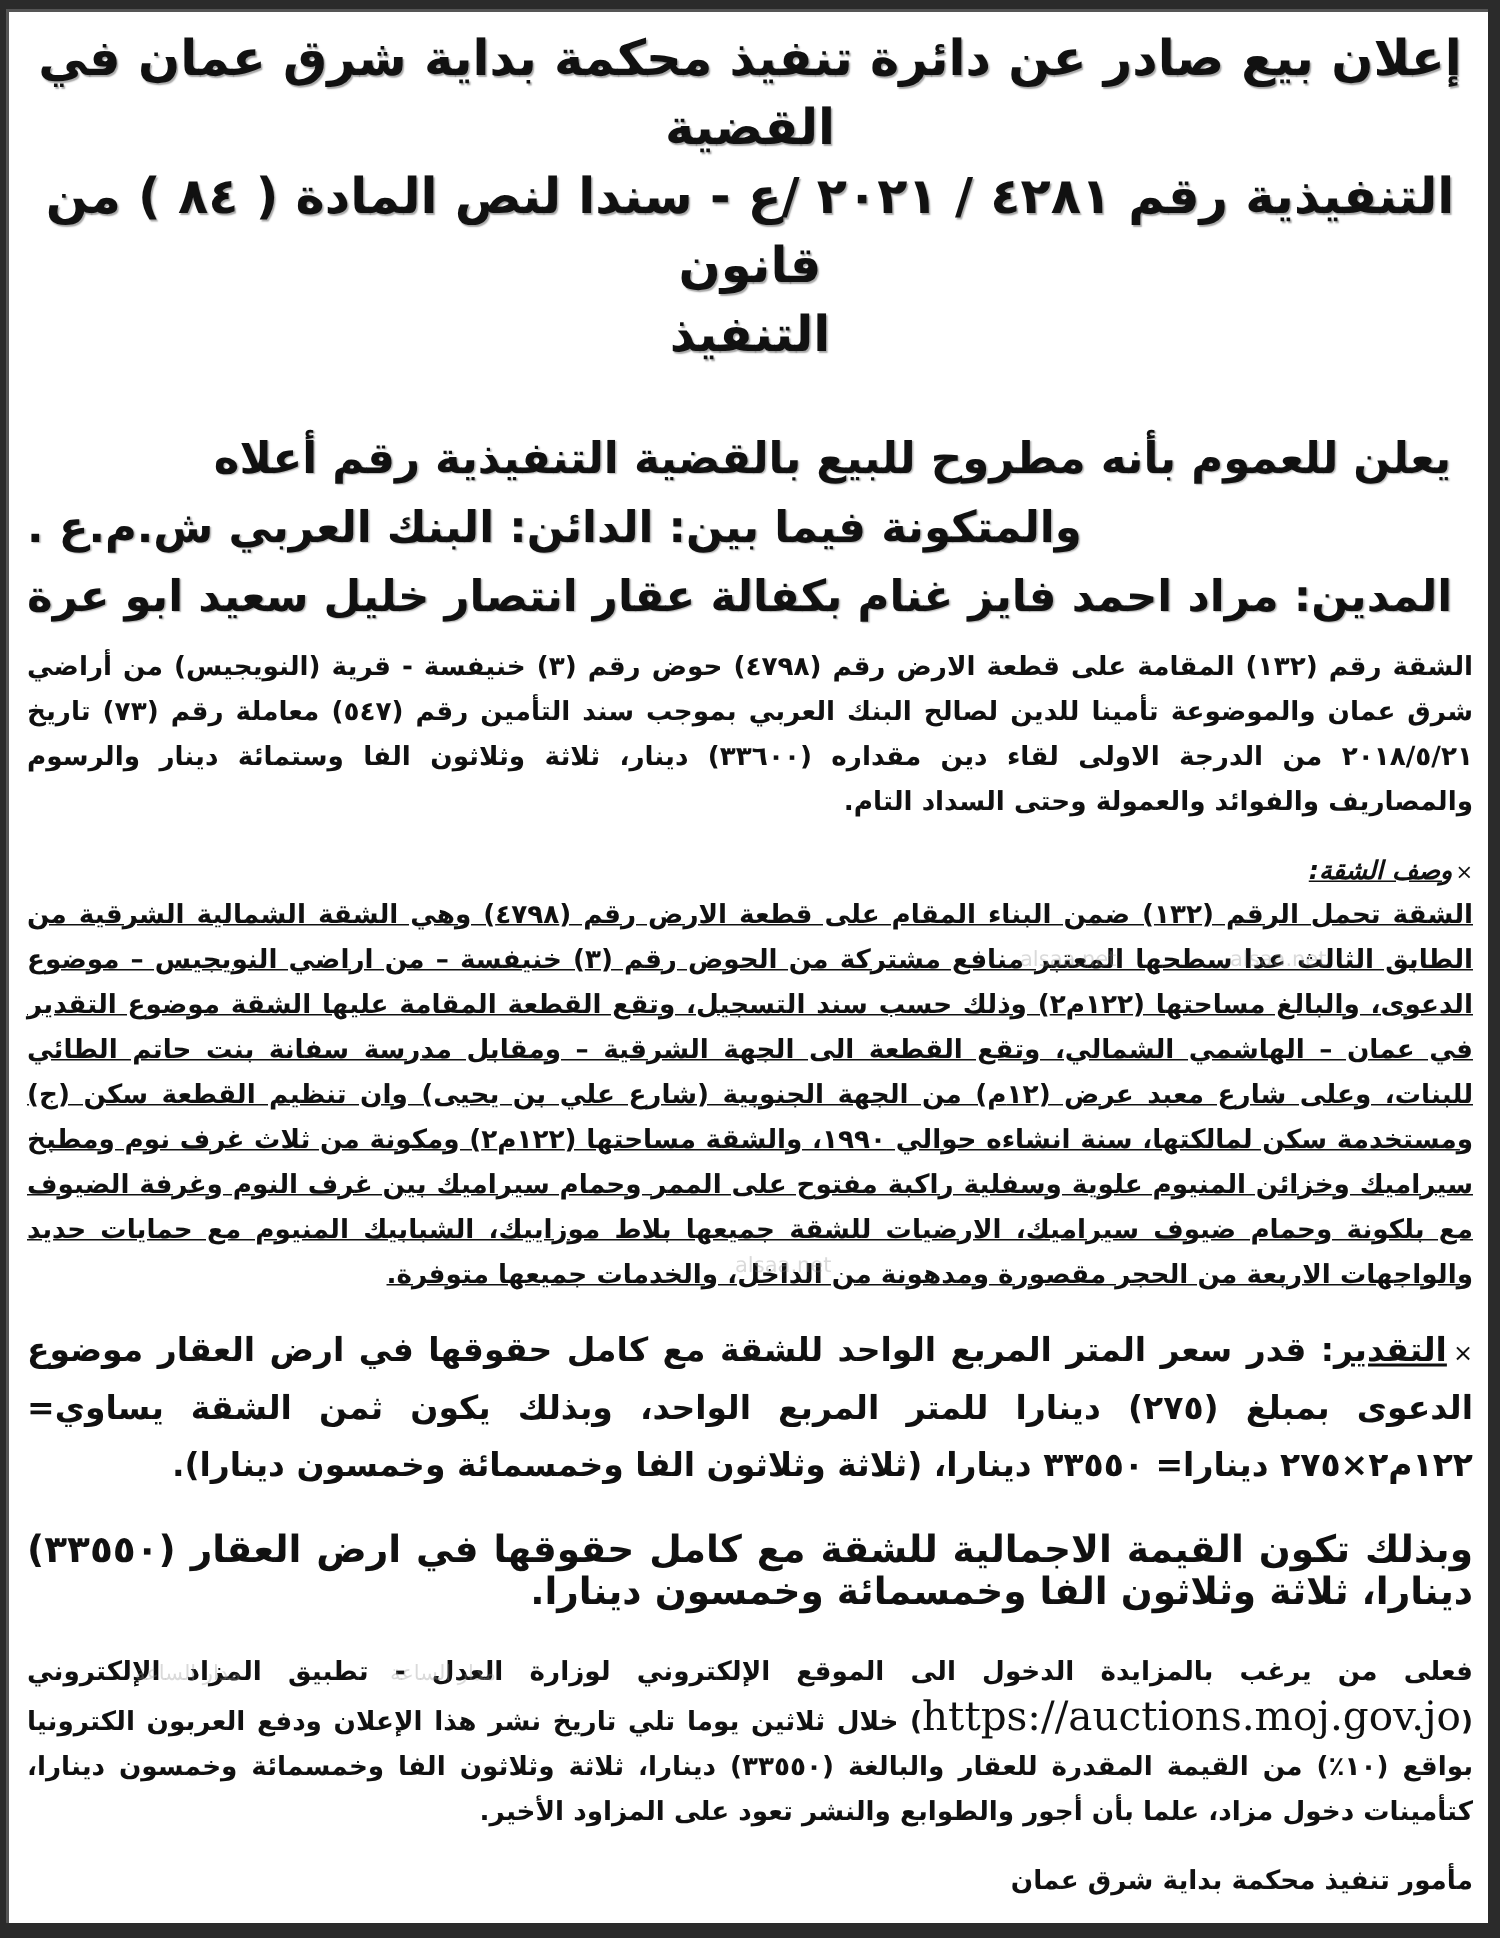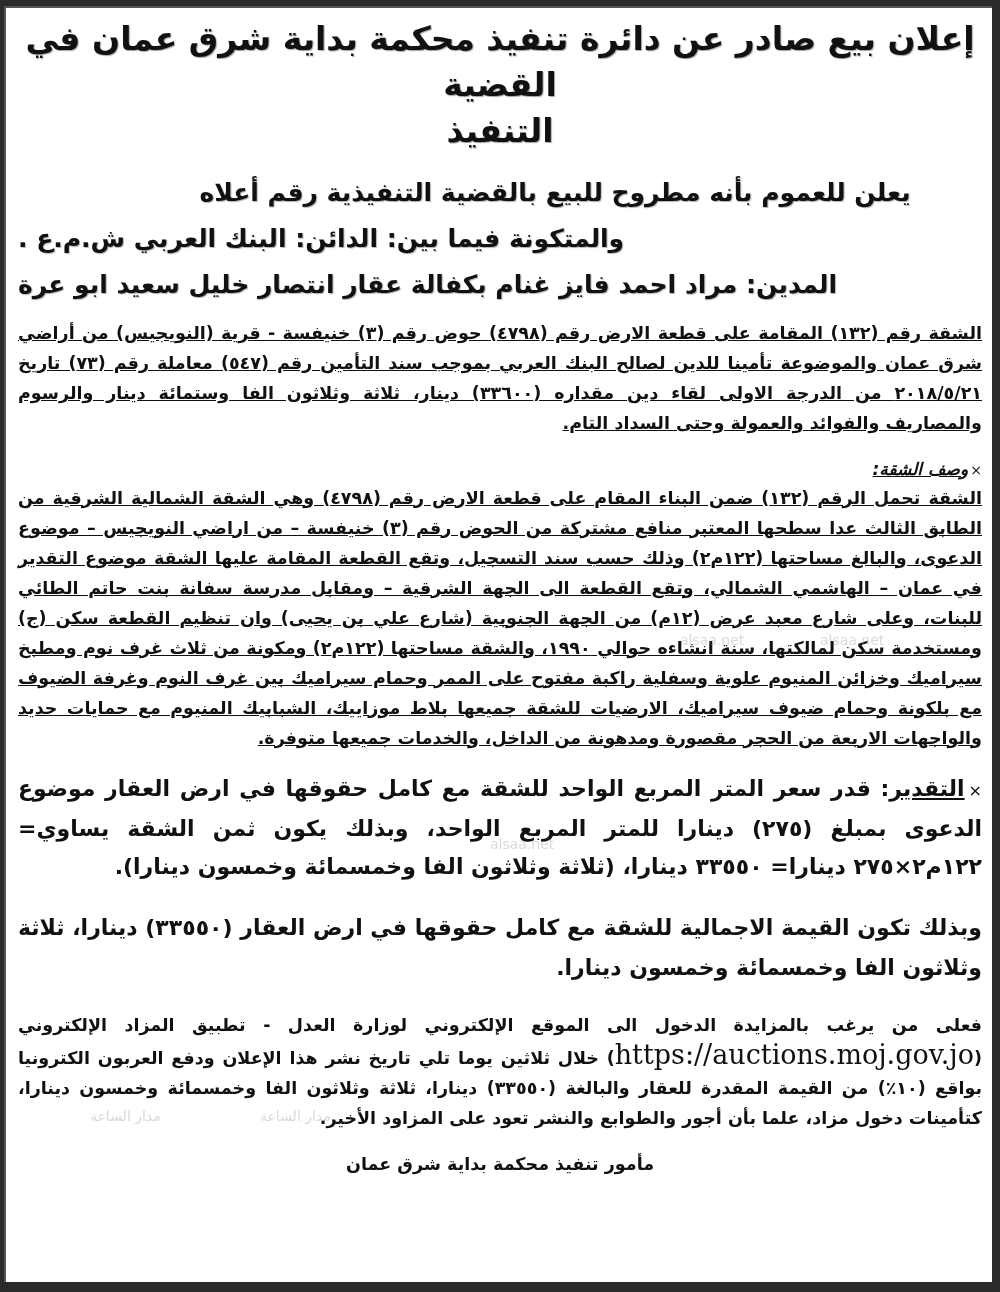--- a/index.html
+++ b/index.html
@@ -37,74 +37,74 @@
       font-size: 33px;
       line-height: 46px;
       text-align: center;
       margin: 2px 0 0 0;
       letter-spacing: -0.5px;
       text-shadow: 1px 1px 1px rgba(0,0,0,0.35);
     }
     .title .line { display: block; }
     .intro {
       font-weight: bold;
-      font-size: 25px;
+      font-size: 29px;
       line-height: 46px;
-      margin-top: 16px;
+      margin-top: 36px;
       text-shadow: 1px 1px 1px rgba(0,0,0,0.3);
     }
     .intro .l1 { display: block; text-align: center; padding-left: 110px; }
     .intro .l2 { display: block; text-align: left; }
     .intro .l3 { display: block; text-align: left; }
     .para {
       font-size: 17.5px;
       line-height: 30px;
       text-align: justify;
       font-weight: bold;
     }
-    .p-property { margin-top: 10px; text-decoration: underline; }
+    .p-property { margin-top: 10px; }
     .section-head {
       font-size: 17px;
       line-height: 26px;
       font-weight: bold;
       margin-top: 2px;
     }
     .section-head .mark { font-weight: normal; font-size: 14px; margin-left: 2px; }
     .section-head .u { text-decoration: underline; font-style: italic; }
     .p-desc { margin-top: 0; text-decoration: underline; }
     .p-valuation {
       font-size: 22px;
       line-height: 38px;
       margin-top: 10px;
     }
     .p-valuation .label { text-decoration: underline; }
     .p-valuation .mark { font-weight: normal; font-size: 16px; margin-left: 4px; }
     .p-total {
-      font-size: 22px;
-      line-height: 40px;
+      font-size: 25px;
+      line-height: 28px;
       margin-top: 2px;
     }
     .p-bidding {
       font-size: 17.5px;
       line-height: 30px;
       margin-top: 6px;
     }
     .url {
       font-family: "DejaVu Serif", serif;
       font-weight: normal;
       font-size: 27px;
       direction: ltr;
       unicode-bidi: embed;
       margin-top: 28px;
     }
     .signature {
       font-size: 17.5px;
       line-height: 26px;
       font-weight: bold;
-      text-align: center;
+      text-align: right;
       margin-top: 12px;
       direction: rtl;
     }
     .signature span { display: inline-block; direction: rtl; }
     .watermark {
       position: absolute;
       color: rgba(150,150,150,0.35);
       font-size: 14px;
       font-family: "DejaVu Sans", sans-serif;
       direction: ltr;
@@ -112,20 +112,21 @@
     }
   </style>
 </head>
 <body>
 
 <div class="frame">
   <div class="page">
 
     <div class="title">
       <span class="line">إعلان بيع صادر عن دائرة تنفيذ محكمة بداية شرق عمان في القضية</span>
+      <span class="line">التنفيذية رقم ٤٢٨١ / ٢٠٢١ /ع - سندا لنص المادة ( ٨٤ ) من قانون</span>
       <span class="line">التنفيذ</span>
     </div>
 
     <div class="intro">
       <span class="l1">يعلن للعموم بأنه مطروح للبيع بالقضية التنفيذية رقم أعلاه</span>
       <span class="l2">والمتكونة فيما بين: الدائن: البنك العربي ش.م.ع .</span>
       <span class="l3">المدين: مراد احمد فايز غنام بكفالة عقار انتصار خليل سعيد ابو عرة</span>
     </div>
 
     <p class="para p-property">الشقة رقم (١٣٢) المقامة على قطعة الارض رقم (٤٧٩٨) حوض رقم (٣) خنيفسة - قرية (النويجيس) من أراضي شرق عمان والموضوعة تأمينا للدين لصالح البنك العربي بموجب سند التأمين رقم (٥٤٧) معاملة رقم (٧٣) تاريخ ٢٠١٨/٥/٢١ من الدرجة الاولى لقاء دين مقداره (٣٣٦٠٠) دينار، ثلاثة وثلاثون الفا وستمائة دينار والرسوم والمصاريف والفوائد والعمولة وحتى السداد التام.</p>

